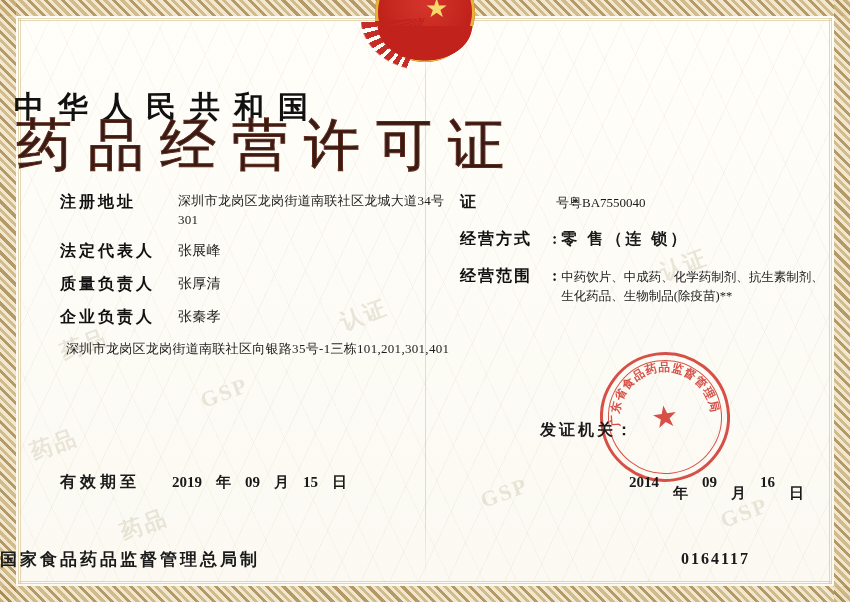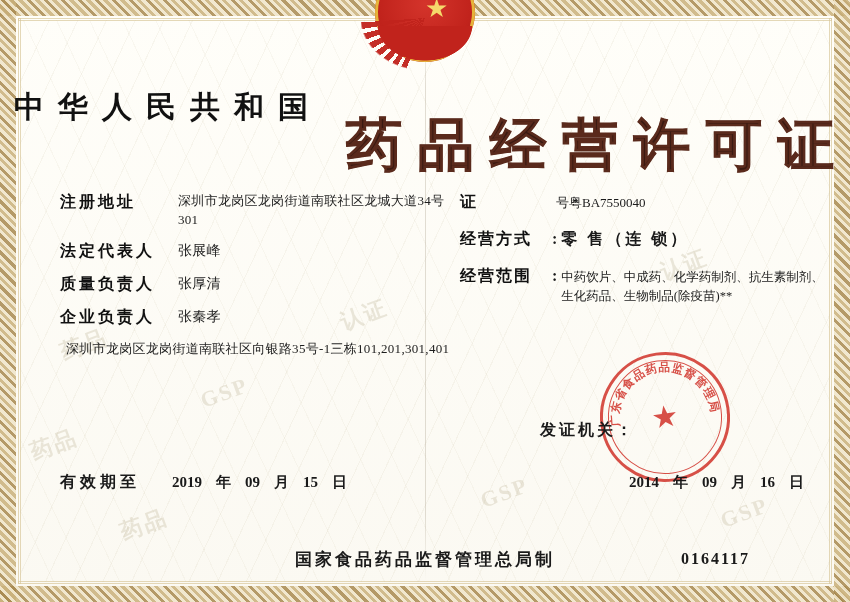--- a/index.html
+++ b/index.html
@@ -99,22 +99,22 @@
 
   
   .title-cn{
     position:absolute;left:0;right:0;top:68px;text-align:left;
     font-size:30px;font-weight:bold;letter-spacing:14px;
     color:#111;text-indent:14px;
     font-family:"Liberation Serif", serif;
     margin-top:19px;
   }
   .title-main{
-    position:absolute;left:0;right:0;top:108px;text-align:right;
-    font-size:56px;font-weight:bold;letter-spacing:16px;
+    position:absolute;left:0;right:0;top:108px;text-align:left;
+    font-size:56px;font-weight:normal;letter-spacing:16px;
     color:#3a1a12;text-indent:16px;
     -webkit-text-stroke:1px #5a2a1c;
     font-family:"Liberation Serif", serif;
   }
 
   
   .body{
     position:absolute;left:40px;right:30px;top:192px;
   }
   .col-left{position:absolute;left:20px;top:0;width:400px;}
@@ -173,31 +173,31 @@
 
   
   .issuer{
     position:absolute;left:540px;top:420px;
     font-size:16px;font-weight:bold;letter-spacing:3px;
   }
 
   
   .dates{position:absolute;left:40px;right:30px;top:462px;height:30px;}
   .date-left{position:absolute;left:20px;top:0;display:flex;align-items:baseline;}
-  .date-right{position:absolute;right:10px;top:0;display:flex;align-items:center;}
+  .date-right{position:absolute;right:10px;top:0;display:flex;align-items:flex-end;}
   .d-lbl{font-size:16px;font-weight:bold;letter-spacing:4px;margin-right:24px;text-align:right;}
   .d-num{font-size:15px;font-weight:bold;margin:12px 8px;}
   .d-unit{font-size:15px;font-weight:bold;margin:0 6px;}
 
   
   .footer{
     position:absolute;left:0;right:0;bottom:30px;height:24px;
   }
   .footer-center{
-    position:absolute;left:0;right:0;text-align:center;
+    position:absolute;left:0;right:0;text-align:left;
     font-size:17px;font-weight:bold;letter-spacing:3px;
   }
   .footer-serial{
     position:absolute;right:100px;top:2px;
     font-size:16px;font-weight:bold;letter-spacing:2px;
     font-family:"Liberation Serif", serif;
   }
   .fold{
     position:absolute;left:425px;top:20px;bottom:20px;width:1px;
     background:linear-gradient(to bottom, rgba(170,160,140,0) 0%, rgba(170,160,140,.35) 12%, rgba(170,160,140,.35) 88%, rgba(170,160,140,0) 100%);

